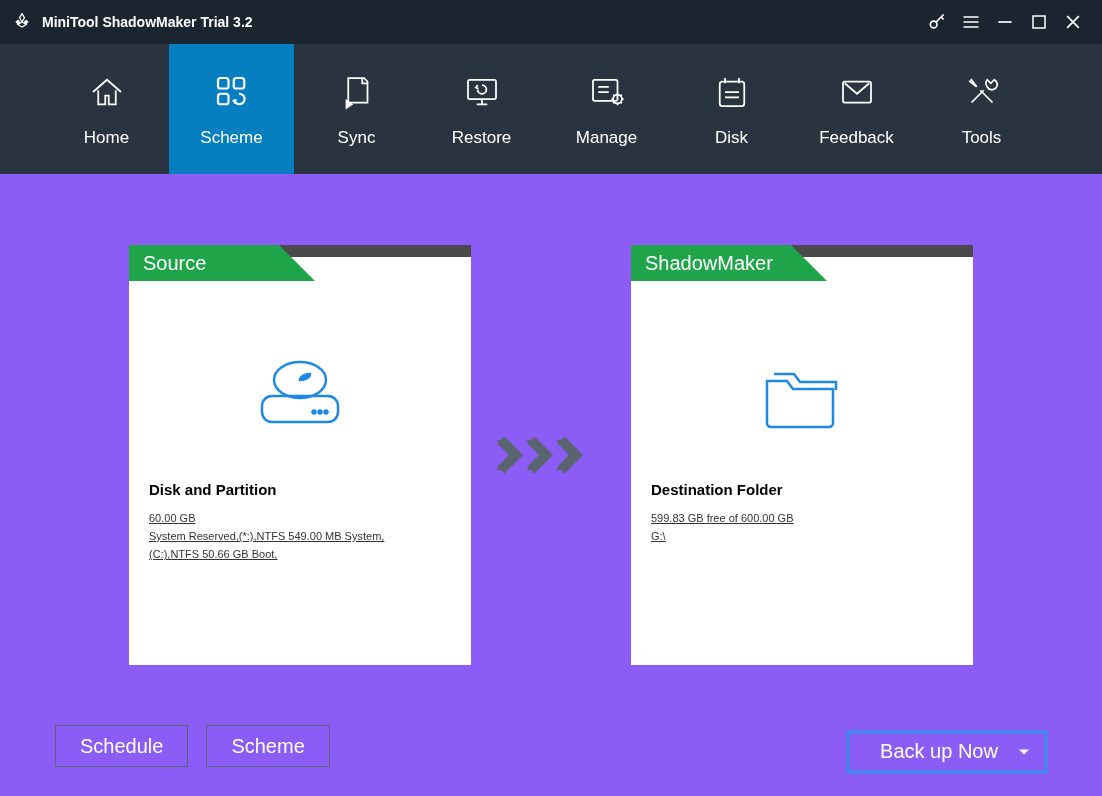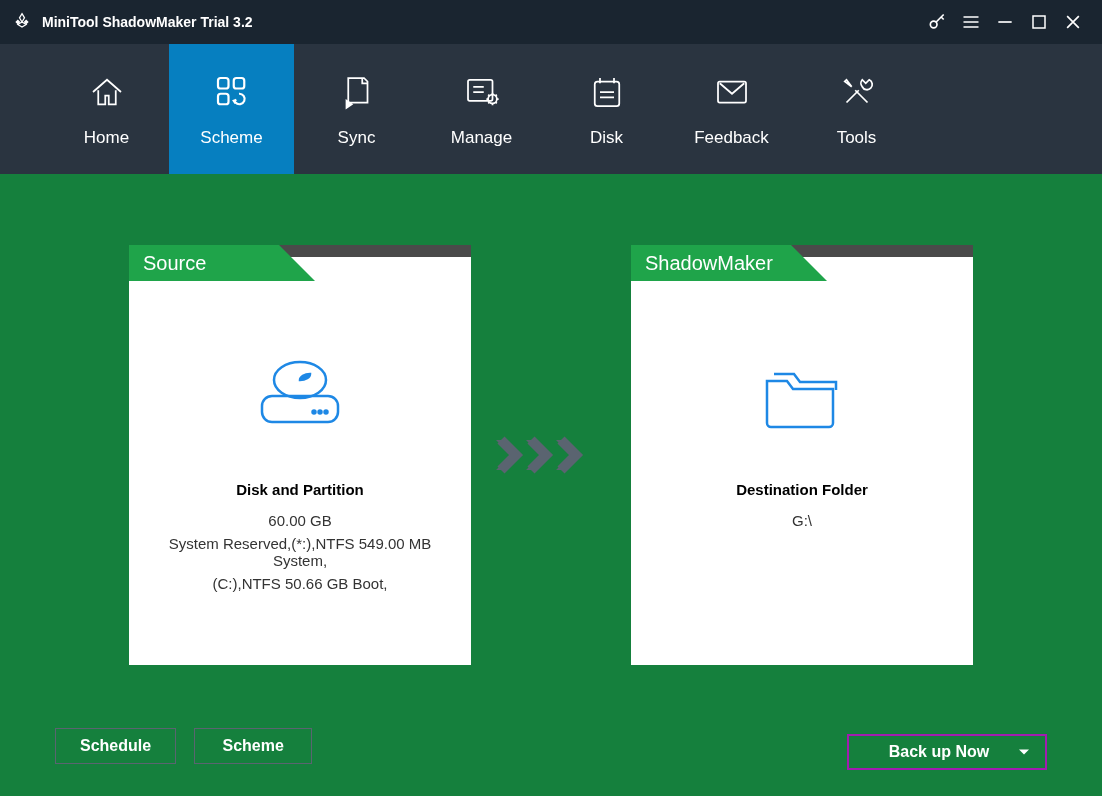--- a/index.html
+++ b/index.html
@@ -23,21 +23,21 @@
 }
 .nav-item {
   width: 125px; height: 130px; display: flex; flex-direction: column;
   align-items: center; justify-content: center; gap: 14px; cursor: pointer;
 }
 .nav-item.active { background: #067fc0; }
 .nav-label { color: #fff; font-size: 17px; }
 .nav-icon { width: 44px; height: 44px; display:flex; align-items:center; justify-content:center;}
 
 .content {
-  flex: 1; background: #15803d; padding: 30px 50px 10px 50px;
+  flex: 1; background: #8b5cf6; padding: 30px 50px 10px 50px;
   display: flex; flex-direction: column;
 }
 .cards-row {
   display: flex; align-items: center; justify-content: center; gap: 20px;
   flex: 1;
 }
 .card {
   width: 342px; height: 420px; background: #fff; position: relative;
   cursor:pointer;
 }
@@ -52,43 +52,42 @@
 .card-header-bg::after {
   content:""; position:absolute; right:-36px; top:0; width:0; height:0;
   border-top: 36px solid transparent; border-left: 36px solid #1fa44a;
 }
 .card::before {
   content:""; position:absolute; top:0; left:0; right:0; height:12px; background:#4a4a4a;
 }
 .card-header-bg, .card-header-bg::after { z-index: 2; }
 
 .card-body {
-  padding: 60px 20px 20px 20px; text-align:center;
+  padding: 60px 20px 20px 20px; 
 }
 .card-icon { height: 110px; display:flex; align-items:center; justify-content:center; margin-bottom: 30px;}
 .card-title { font-size: 15px; font-weight: bold; color: #000; margin-bottom: 14px;}
-.card-line { font-size: 15px; color: #333; margin-bottom: 6px; }
+.card-line { font-size: 11px; color: #333; margin-bottom: 6px; text-decoration: underline; }
 
 .chevrons {
   width: 120px; display:flex; align-items:center; justify-content:center; height:420px;
 }
 
 .footer {
   height: 80px; display:flex; align-items:center; padding: 0 5px; gap: 18px;
 }
 .footer-spacer { flex:1; }
 .btn {
   border: 1px solid #5a6470; background: transparent; color:#fff;
-  height: 36px; padding: 0 24px; font-size: 16px; cursor:pointer;
+  height: 42px; padding: 0 24px; font-size: 20px; cursor:pointer;
   display:flex; align-items:center; justify-content:center;
   min-width: 118px;
-  font-weight: bold;
 }
 .btn.primary {
-  border: 2px solid #a21caf; min-width: 200px; position:relative;
+  border: 2px solid #0ea5e9; min-width: 200px; position:relative;
   padding-right: 40px;
   margin-top: 11px;
 }
 .btn.primary::after {
   content:""; position:absolute; right: 16px; top:50%; transform:translateY(-50%);
   width:0; height:0; border-left:5px solid transparent; border-right:5px solid transparent;
   border-top:5px solid #fff;
 }
 </style>
 </head>
@@ -155,20 +154,31 @@
     </div>
     <div class="nav-item">
       <span class="nav-icon">
         <svg width="42" height="42" viewBox="0 0 48 48" fill="none" stroke="#fff" stroke-width="2">
             <path d="M14 8h18l4 4v24H14z"></path>
             <path d="M30 8v6h6"></path>
             <path d="M18 38l-6 4v-8z" fill="#fff"></path>
           </svg>
       </span>
       <span class="nav-label">Sync</span>
+    </div>
+    <div class="nav-item">
+      <span class="nav-icon">
+        <svg width="42" height="42" viewBox="0 0 48 48" fill="none" stroke="#fff" stroke-width="2">
+            <rect x="8" y="10" width="32" height="22" rx="2"></rect>
+            <path d="M18 38h12M24 32v6"></path>
+            <path d="M24 16a5 5 0 1 1-5 5"></path>
+            <path d="M19 16l-2 3 3 1"></path>
+          </svg>
+      </span>
+      <span class="nav-label">Restore</span>
     </div>
     <div class="nav-item">
       <span class="nav-icon">
         <svg width="42" height="42" viewBox="0 0 48 48" fill="none" stroke="#fff" stroke-width="2">
             <rect x="8" y="10" width="28" height="24" rx="2"></rect>
             <path d="M14 18h12M14 24h12"></path>
             <circle cx="36" cy="32" r="5"></circle>
             <path d="M36 27v-2M36 39v-2M31 32h-2M43 32h-2M32.5 28.5l-1.4-1.4M40.9 36.9l-1.4-1.4M32.5 35.5l-1.4 1.4M40.9 27.1l-1.4 1.4"></path>
           </svg>
       </span>
@@ -243,20 +253,21 @@
           <div class="card-header-bg">ShadowMaker</div>
         </div>
         <div class="card-body">
           <div class="card-icon">
             <svg width="100" height="80" viewBox="0 0 100 80" fill="none" stroke="#1e88e5" stroke-width="2.5">
               <path d="M15 25h20l6 8h40v34a4 4 0 0 1-4 4H19a4 4 0 0 1-4-4V25z"></path>
               <path d="M22 18h20l6 8h36v8"></path>
             </svg>
           </div>
           <div class="card-title">Destination Folder</div>
+          <div class="card-line">599.83 GB free of 600.00 GB</div>
           <div class="card-line">G:\</div>
         </div>
       </div>
     </div>
 
     <div class="footer">
       <button class="btn">Schedule</button>
       <button class="btn">Scheme</button>
       <span class="footer-spacer"></span>
       <button class="btn primary">Back up Now</button>

